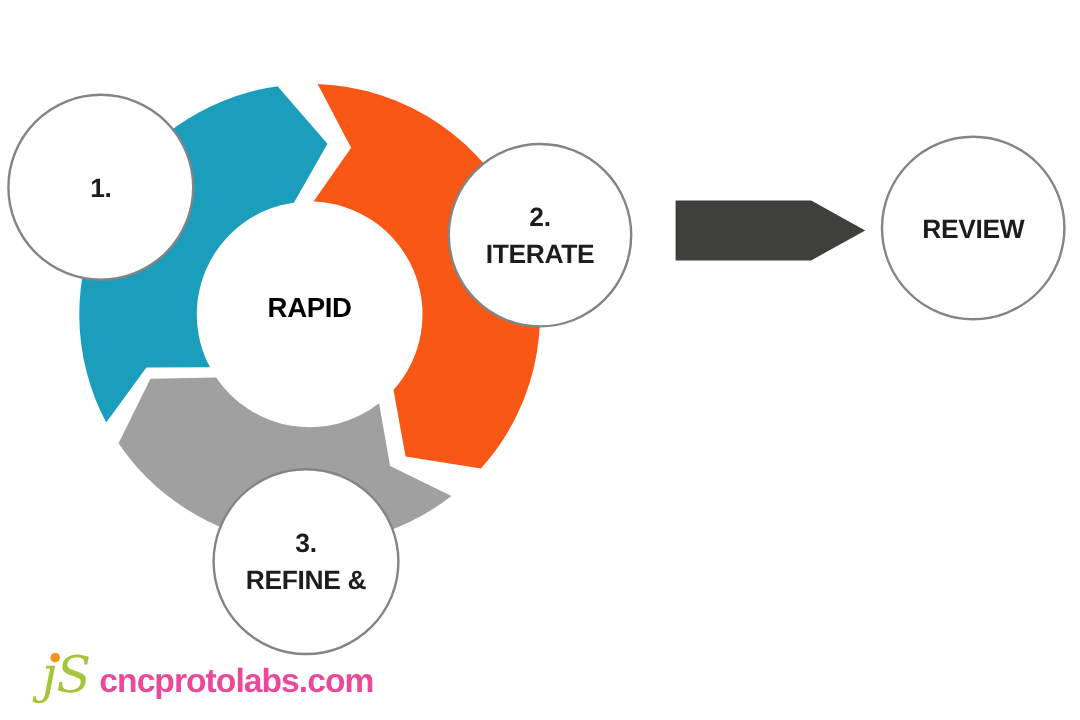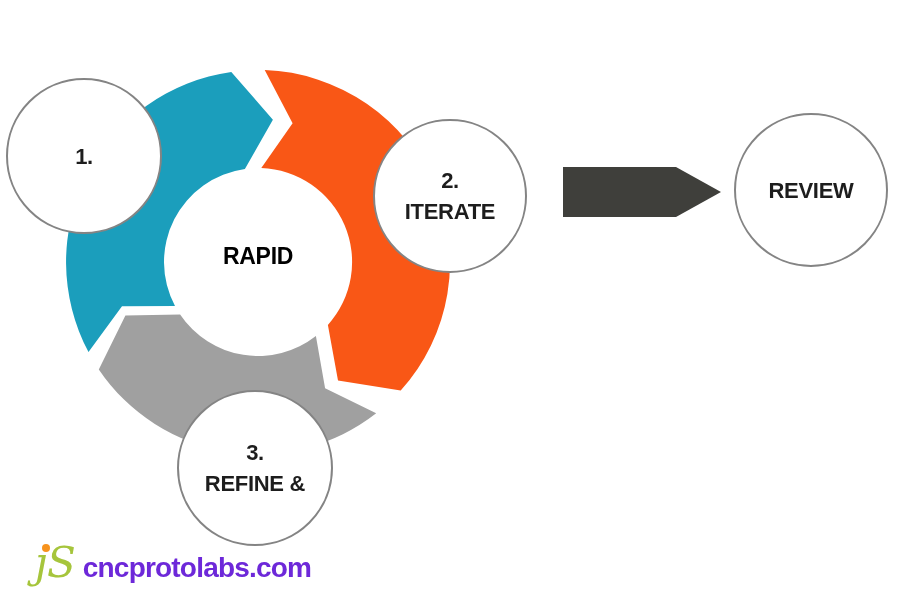--- a/index.html
+++ b/index.html
@@ -113,16 +113,16 @@
 
   <div class="node node-deliver">
     <div>REVIEW</div>
   </div>
 
   <div class="logo">
     <span class="logo-mark">
       <span class="logo-dot" style="background-color: rgb(247, 147, 30);"></span>
       <span style="color: rgb(166, 197, 60);">ȷS</span>
     </span>
-    <span class="logo-domain" style="color: #6d28d9;">cncprotolabs.com</span>
+    <span class="logo-domain" style="color: #ec4899;">cncprotolabs.com</span>
   </div>
 
 </div>
 
 </body></html>

